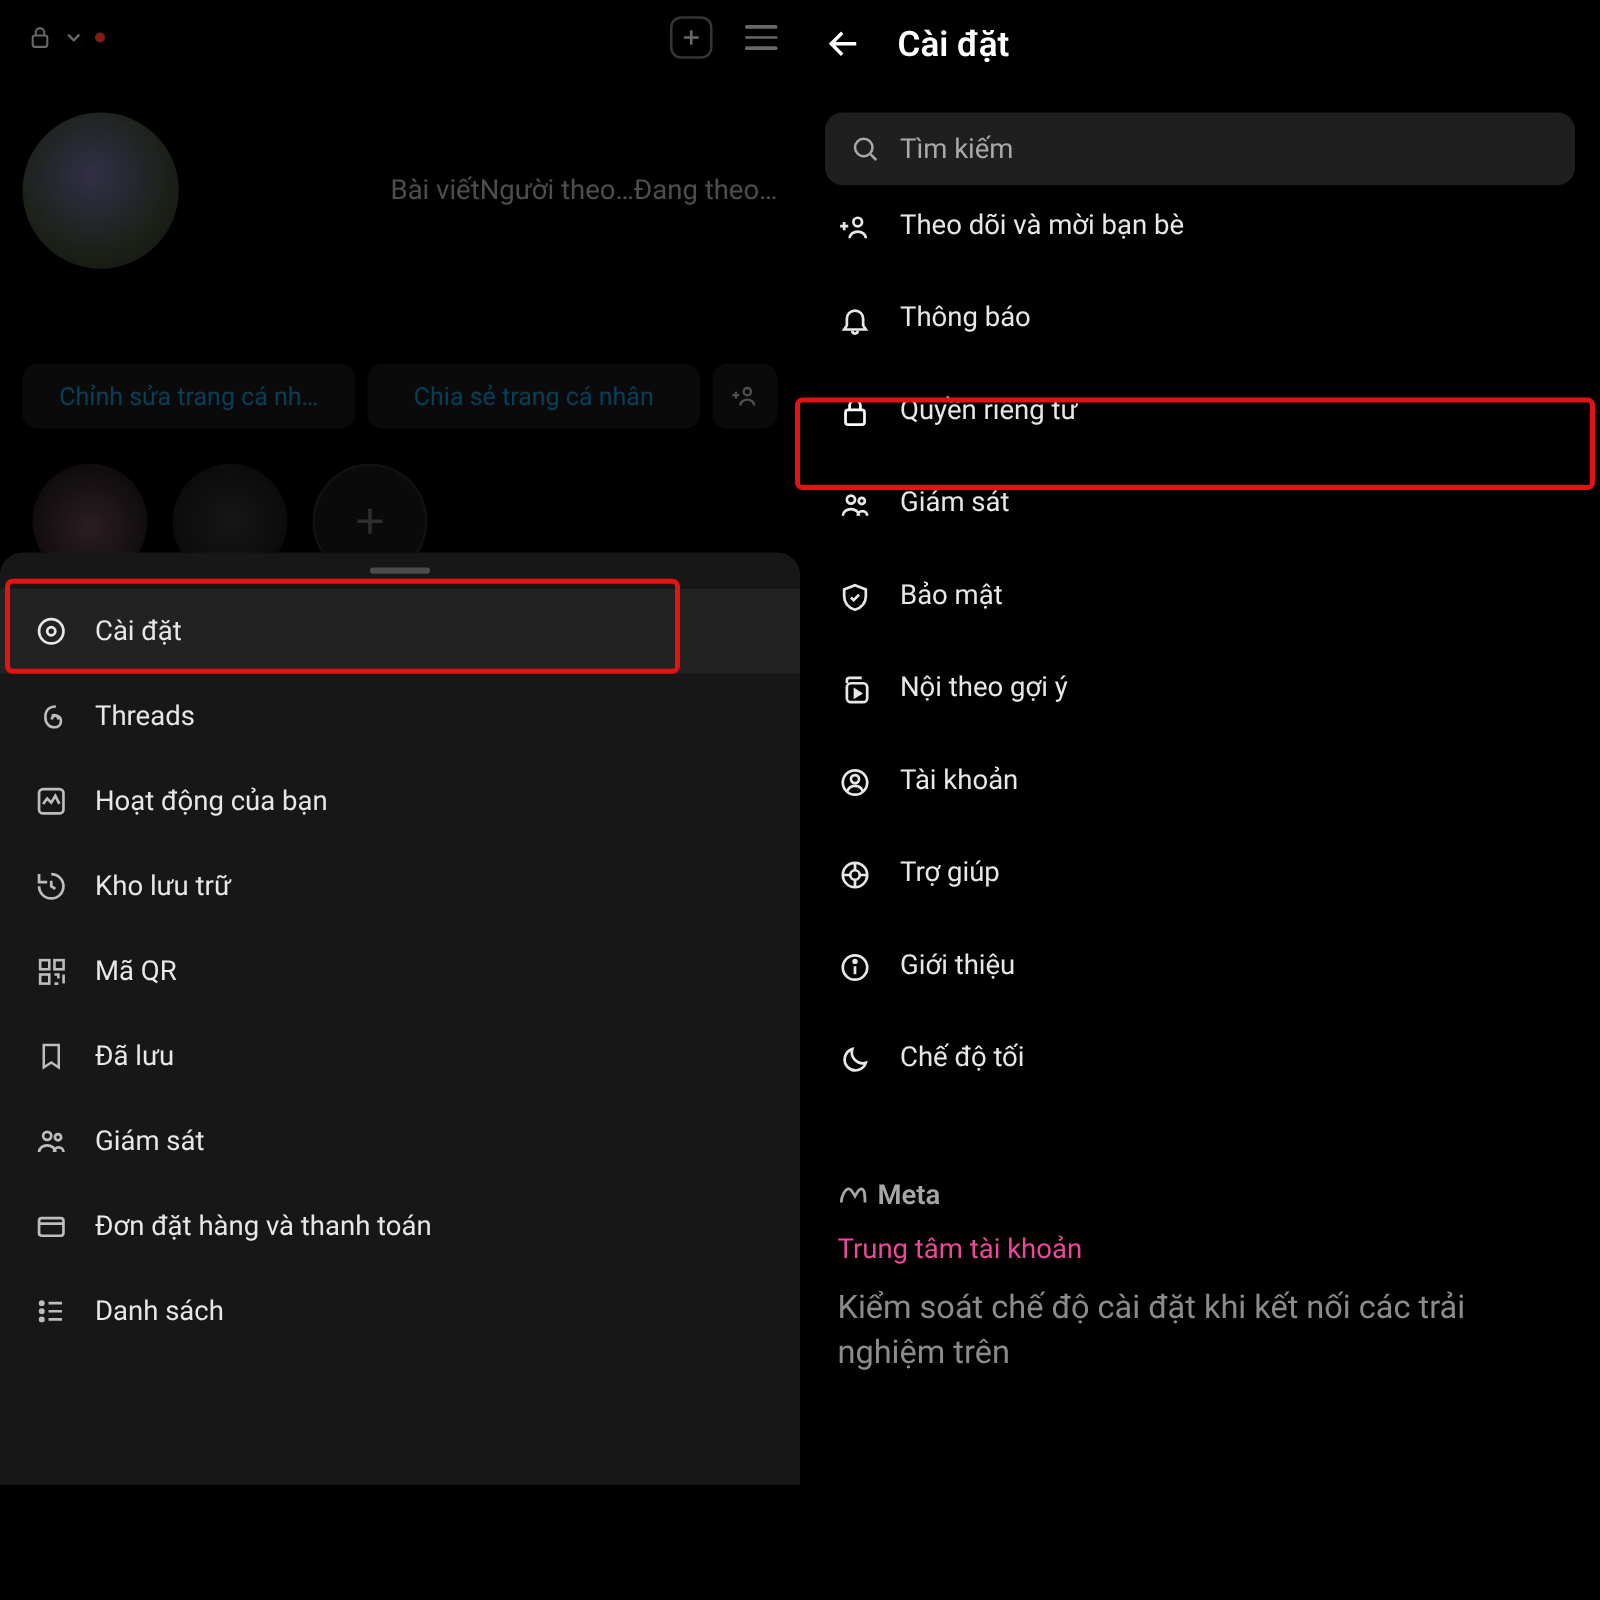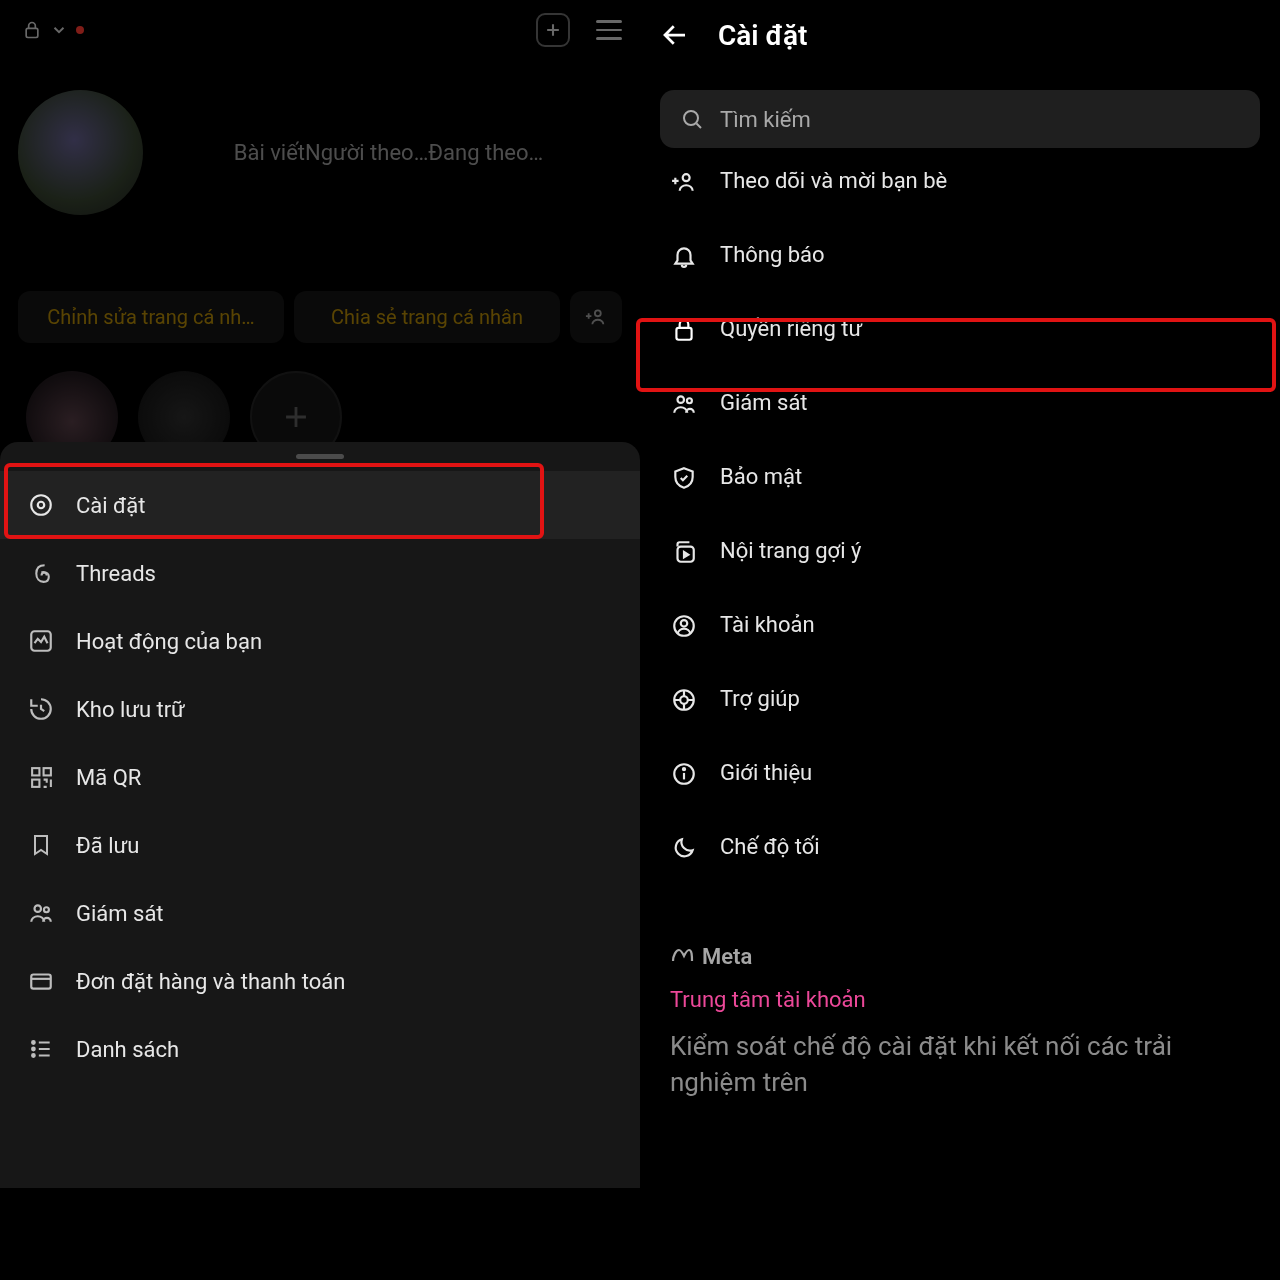--- a/index.html
+++ b/index.html
@@ -15,26 +15,26 @@
 .l-chev{margin-left:8px;display:flex;align-items:center}
 .l-dot{width:8px;height:8px;border-radius:50%;background:#ff3b30;margin-left:8px}
 .l-spacer{flex:1}
 .l-plus{width:34px;height:34px;border:2px solid #6a6a6a;border-radius:9px;display:flex;align-items:center;justify-content:center;margin-right:26px}
 .l-menu{display:flex;flex-direction:column;gap:6px}
 .l-menu span{display:block;width:26px;height:2.5px;background:#d0d0d0;border-radius:2px}
 
 
 .l-profile{display:flex;align-items:center;padding:30px 18px 0 18px;opacity:.35}
 .l-ava{width:125px;height:125px;border-radius:50%;background:radial-gradient(circle at 45% 40%, #8e86cc 0%, #4d5f44 60%, #2c2c2c 100%);flex:0 0 auto}
-.l-stats{flex:1;display:flex;justify-content:center;margin-left:12px}
+.l-stats{flex:1;display:flex;justify-content:flex-end;margin-left:12px}
 .l-stats .st{font-size:22px;color:#dcdcdc;white-space:nowrap;overflow:hidden;text-overflow:ellipsis;max-width:140px}
 
 
 .l-btns{display:flex;gap:10px;padding:0 18px;margin-top:76px;opacity:.38}
-.l-btn{flex:1;height:52px;background:#1b1b1b;border-radius:12px;display:flex;align-items:center;justify-content:center;font-size:20px;color:#eab308;overflow:hidden;white-space:nowrap;text-overflow:ellipsis;padding:0 12px}
+.l-btn{flex:1;height:52px;background:#1b1b1b;border-radius:12px;display:flex;align-items:center;justify-content:center;font-size:20px;color:#0ea5e9;overflow:hidden;white-space:nowrap;text-overflow:ellipsis;padding:0 12px}
 .l-btn.icon{flex:0 0 52px}
 
 
 .l-hi{display:flex;gap:20px;padding:0 26px;margin-top:28px;opacity:.38}
 .l-hi .c{width:92px;height:92px;border-radius:50%;background:#1b1b1b}
 .l-hi .c.img1{background:radial-gradient(circle at 50% 55%, #6f4f5a 0%, #2b2026 70%)}
 .l-hi .c.img2{background:radial-gradient(circle at 50% 50%, #3b3b3b 0%, #1b1b1b 80%)}
 .l-hi .add{border:2px solid #2e2e2e;display:flex;align-items:center;justify-content:center}
 
 
@@ -54,21 +54,21 @@
 
 .r-search{margin:20px 20px 12px 20px;height:58px;background:#1f1f1f;border-radius:14px;display:flex;align-items:center;padding:0 20px;gap:16px;color:#a9a9a9;font-size:22px}
 
 
 .r-list{padding:8px 0}
 .r-row{display:flex;height:74px;padding:0 30px;gap:22px;font-size:22px;color:#e7e7e7}
 .r-row .ic{width:28px;height:28px;display:flex;align-items:center;justify-content:center;flex:0 0 28px}
 
 
 .r-foot{padding:28px 30px 0 30px}
-.r-foot .meta{display:flex;align-items:flex-start;gap:8px;color:#a6a6a6;font-size:22px;font-weight:600}
+.r-foot .meta{display:flex;align-items:flex-end;gap:8px;color:#a6a6a6;font-size:22px;font-weight:600}
 .r-foot .link{color:#ec4899;font-size:22px;margin-top:18px}
 .r-foot .desc{color:#8b8b8b;font-size:26px;margin-top:16px;line-height:1.4}
 
 svg{display:block}
 </style>
 </head>
 <body>
 
 <div class="canvas">
 
@@ -301,21 +301,21 @@
         <span>Bảo mật</span>
       </div>
       <div class="r-row">
         <span class="ic">
           <svg viewBox="0 0 24 24" width="26" height="26" fill="none" stroke="#e7e7e7" stroke-width="2">
               <rect x="6" y="7" width="15" height="14" rx="3"></rect>
               <path d="M6 7V5a2 2 0 012-2h9"></path>
               <path d="M12 12l4 2.5-4 2.5z" fill="#e7e7e7"></path>
             </svg>
         </span>
-        <span>Nội trang gợi ý</span>
+        <span>Nội theo gợi ý</span>
       </div>
       <div class="r-row">
         <span class="ic">
           <svg viewBox="0 0 24 24" width="26" height="26" fill="none" stroke="#e7e7e7" stroke-width="2">
               <circle cx="12" cy="12" r="9"></circle>
               <circle cx="12" cy="9.5" r="3"></circle>
               <path d="M6 19c1-3 3.5-4.5 6-4.5S17 16 18 19"></path>
             </svg>
         </span>
         <span>Tài khoản</span>

